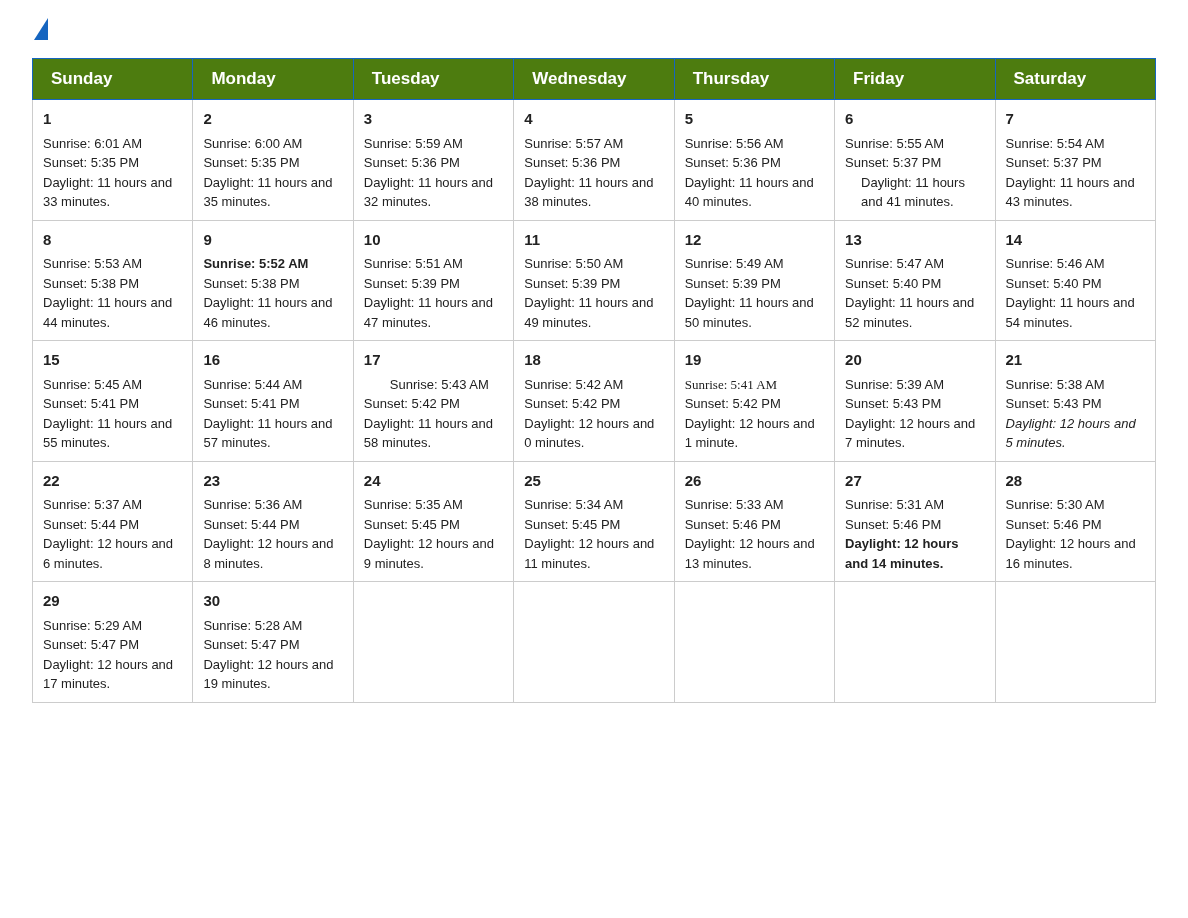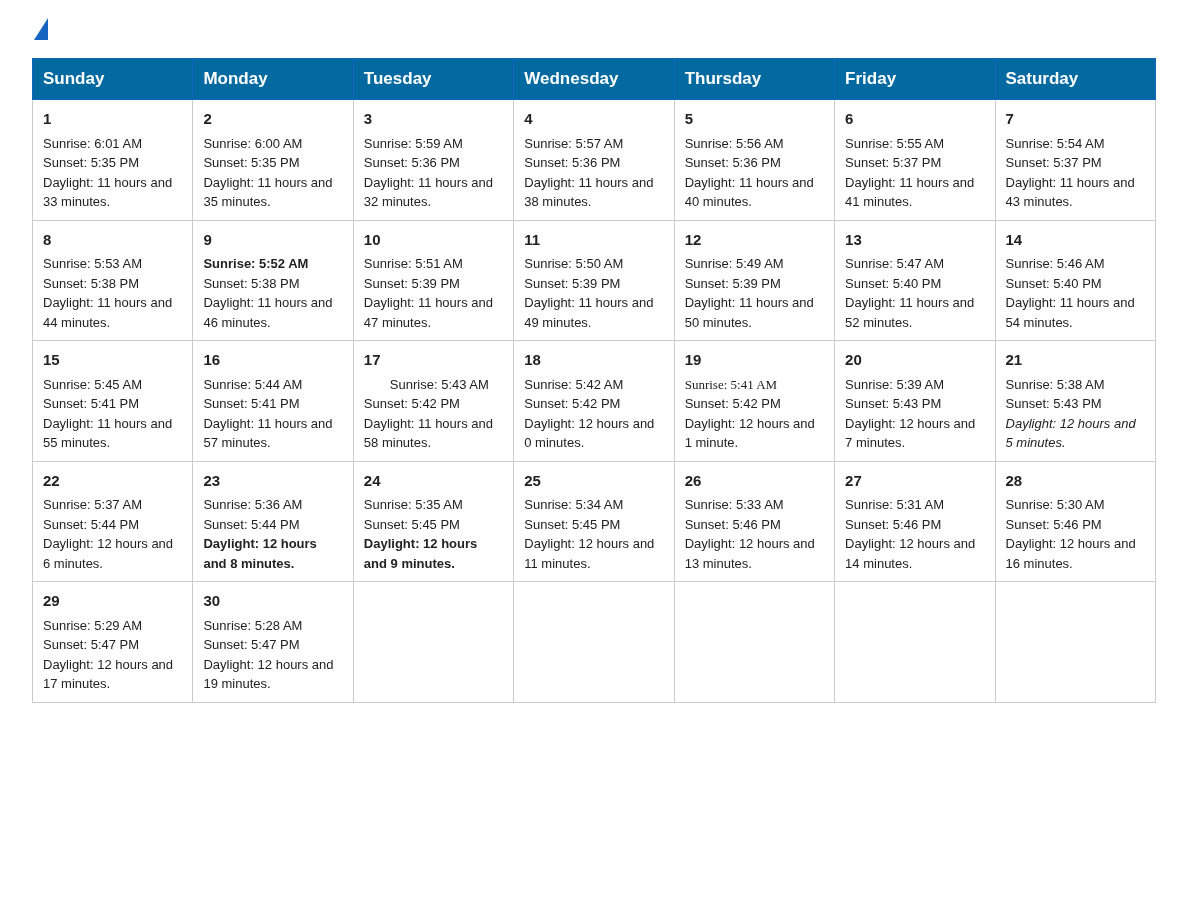--- a/index.html
+++ b/index.html
@@ -52,25 +52,25 @@
       font-size: 22px;
       color: #333;
       margin-top: 4px;
     }
     table {
       width: 100%;
       border-collapse: collapse;
       table-layout: fixed;
     }
     thead tr th {
-      background: #0369a1;
+      background: #4d7c0f;
       color: #fff;
       font-size: 17px;
       font-weight: 600;
-      padding: 10px 10px;
+      padding: 10px 18px;
       text-align: left;
       border: 1px solid #1565c0;
     }
     tbody tr td {
       border: 1px solid #ccc;
       vertical-align: top;
       padding: 8px 10px;
       font-size: 13px;
       color: #222;
       line-height: 1.5;
@@ -149,21 +149,21 @@
         <td>
           <span class="day-num">5</span>
           <span style="display: block;">Sunrise: 5:56 AM</span>
           <span style="display: block;">Sunset: 5:36 PM</span>
           <span style="display: block;">Daylight: 11 hours and 40 minutes.</span>
         </td>
         <td>
           <span class="day-num">6</span>
           <span style="display: block;">Sunrise: 5:55 AM</span>
           <span style="display: block;">Sunset: 5:37 PM</span>
-          <span style="display: block;">Daylight: 11 hours and 41 minutes.</span>
+          <span style="display: block; margin-left: 16px;">Daylight: 11 hours and 41 minutes.</span>
         </td>
         <td>
           <span class="day-num">7</span>
           <span style="display: block;">Sunrise: 5:54 AM</span>
           <span style="display: block;">Sunset: 5:37 PM</span>
           <span style="display: block;">Daylight: 11 hours and 43 minutes.</span>
         </td>
       </tr>
       <tr>
         <td>
@@ -257,45 +257,45 @@
         <td>
           <span class="day-num">22</span>
           <span style="display: block;">Sunrise: 5:37 AM</span>
           <span style="display: block;">Sunset: 5:44 PM</span>
           <span style="display: block;">Daylight: 12 hours and 6 minutes.</span>
         </td>
         <td>
           <span class="day-num">23</span>
           <span style="display: block;">Sunrise: 5:36 AM</span>
           <span style="display: block;">Sunset: 5:44 PM</span>
-          <span style="display: block; font-weight: bold;">Daylight: 12 hours and 8 minutes.</span>
+          <span style="display: block;">Daylight: 12 hours and 8 minutes.</span>
         </td>
         <td>
           <span class="day-num">24</span>
           <span style="display: block;">Sunrise: 5:35 AM</span>
           <span style="display: block;">Sunset: 5:45 PM</span>
-          <span style="display: block; font-weight: bold;">Daylight: 12 hours and 9 minutes.</span>
+          <span style="display: block;">Daylight: 12 hours and 9 minutes.</span>
         </td>
         <td>
           <span class="day-num">25</span>
           <span style="display: block;">Sunrise: 5:34 AM</span>
           <span style="display: block;">Sunset: 5:45 PM</span>
           <span style="display: block;">Daylight: 12 hours and 11 minutes.</span>
         </td>
         <td>
           <span class="day-num">26</span>
           <span style="display: block;">Sunrise: 5:33 AM</span>
           <span style="display: block;">Sunset: 5:46 PM</span>
           <span style="display: block;">Daylight: 12 hours and 13 minutes.</span>
         </td>
         <td>
           <span class="day-num">27</span>
           <span style="display: block;">Sunrise: 5:31 AM</span>
           <span style="display: block;">Sunset: 5:46 PM</span>
-          <span style="display: block;">Daylight: 12 hours and 14 minutes.</span>
+          <span style="display: block; font-weight: bold;">Daylight: 12 hours and 14 minutes.</span>
         </td>
         <td>
           <span class="day-num">28</span>
           <span style="display: block;">Sunrise: 5:30 AM</span>
           <span style="display: block;">Sunset: 5:46 PM</span>
           <span style="display: block;">Daylight: 12 hours and 16 minutes.</span>
         </td>
       </tr>
       <tr>
         <td>

